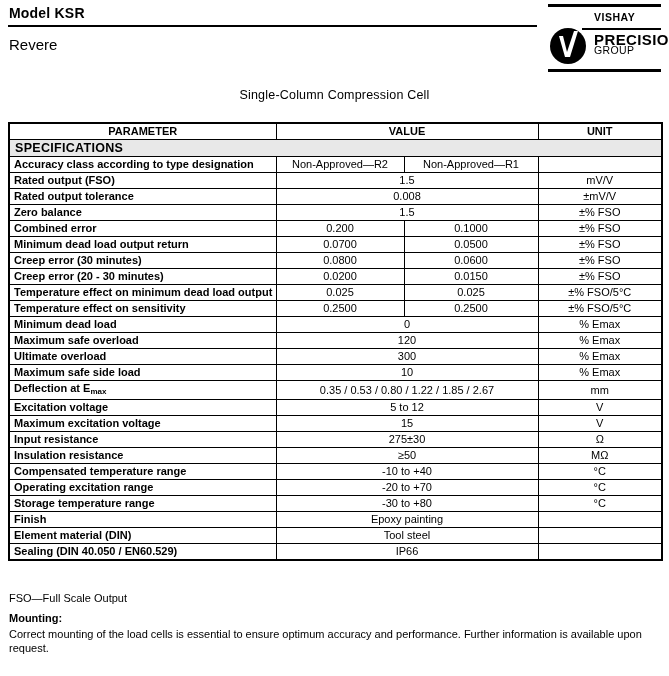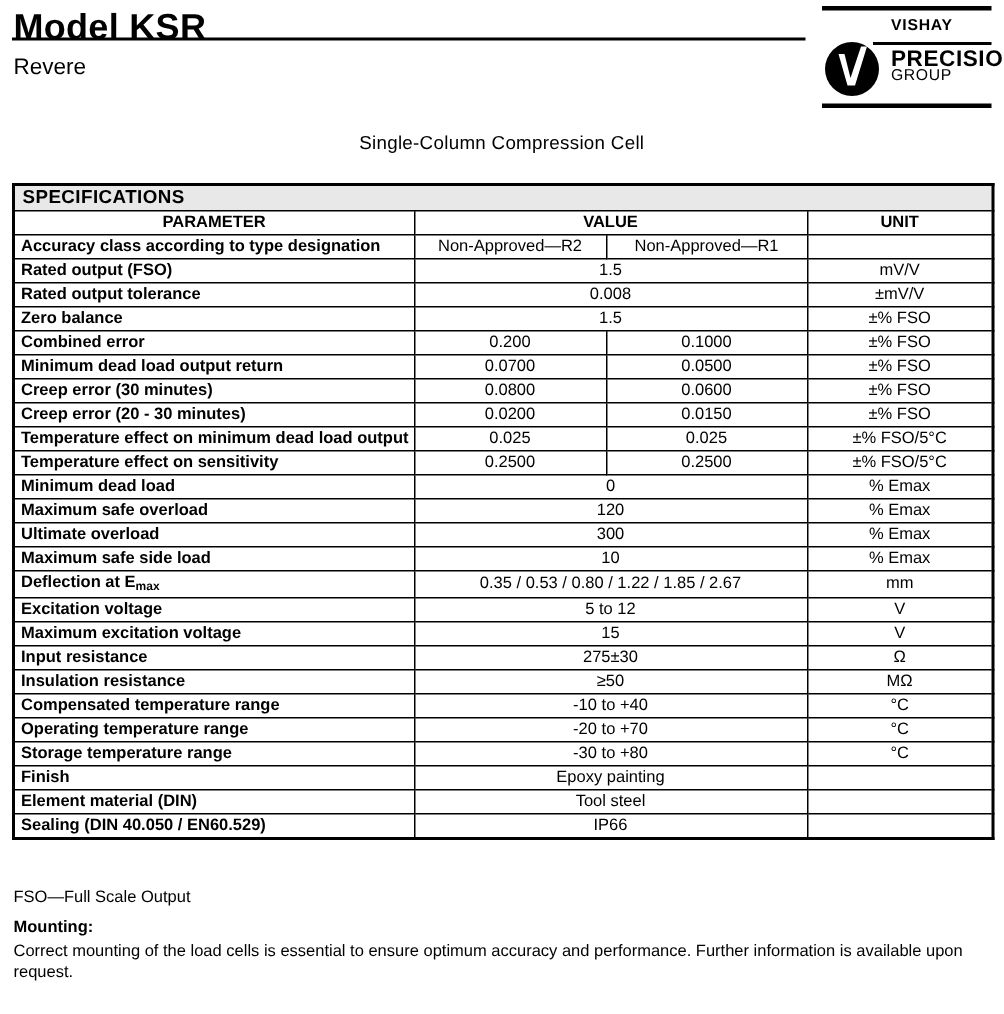--- a/index.html
+++ b/index.html
@@ -9,21 +9,21 @@
     font-family: "Liberation Sans", sans-serif;
     color: #000;
     position: relative;
     overflow: hidden;
   }
   .page { position: relative; width: 669px; height: 676px; }
 
   
   .model-title {
     position: absolute; top: 5px; left: 9px;
-    font-size: 24px; font-weight: bold; letter-spacing: 0.2px;
+    font-size: 14px; font-weight: bold; letter-spacing: 0.2px;
   }
   .header-rule {
     position: absolute; top: 25px; left: 8px;
     width: 529px; height: 2px; background: #000;
   }
   .brand-name {
     position: absolute; top: 36px; left: 9px;
     font-size: 15px;
   }
 
@@ -105,27 +105,27 @@
 
   <table class="spec-table">
     <colgroup>
       <col class="c-param">
         <col class="c-v1">
         <col class="c-v2">
         <col class="c-unit">
     </colgroup>
     <thead>
       <tr>
-        <th class="section" colspan="4">SPECIFICATIONS</th>
-      </tr>
-      <tr>
         <th class="colhead">PARAMETER</th>
         <th class="colhead" colspan="2">VALUE</th>
         <th class="colhead">UNIT</th>
       </tr>
+      <tr>
+        <th class="section" colspan="4">SPECIFICATIONS</th>
+      </tr>
     </thead>
     <tbody>
         <tr>
           <td class="param">Accuracy class according to type designation</td>
           <td class="val">Non-Approved—R2</td>
           <td class="val">Non-Approved—R1</td>
           <td class="unit"></td>
         </tr>
         <tr>
           <td class="param">Rated output (FSO)</td>
@@ -222,21 +222,21 @@
           <td class="param">Insulation resistance</td>
           <td class="val" colspan="2">≥50</td>
           <td class="unit">MΩ</td>
         </tr>
         <tr>
           <td class="param">Compensated temperature range</td>
           <td class="val" colspan="2">-10 to +40</td>
           <td class="unit">°C</td>
         </tr>
         <tr>
-          <td class="param">Operating temperature range</td>
+          <td class="param">Operating excitation range</td>
           <td class="val" colspan="2">-20 to +70</td>
           <td class="unit">°C</td>
         </tr>
         <tr>
           <td class="param">Storage temperature range</td>
           <td class="val" colspan="2">-30 to +80</td>
           <td class="unit">°C</td>
         </tr>
         <tr>
           <td class="param">Finish</td>

